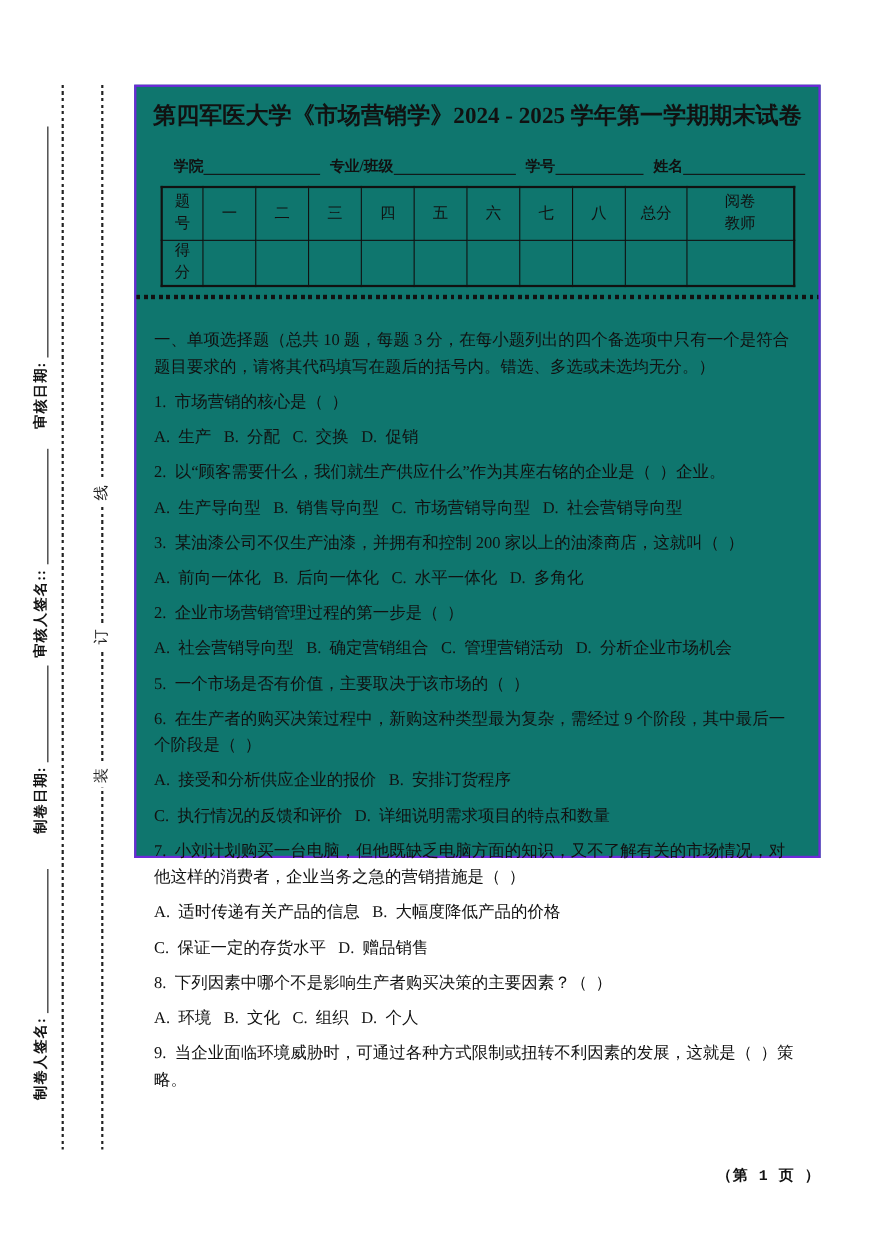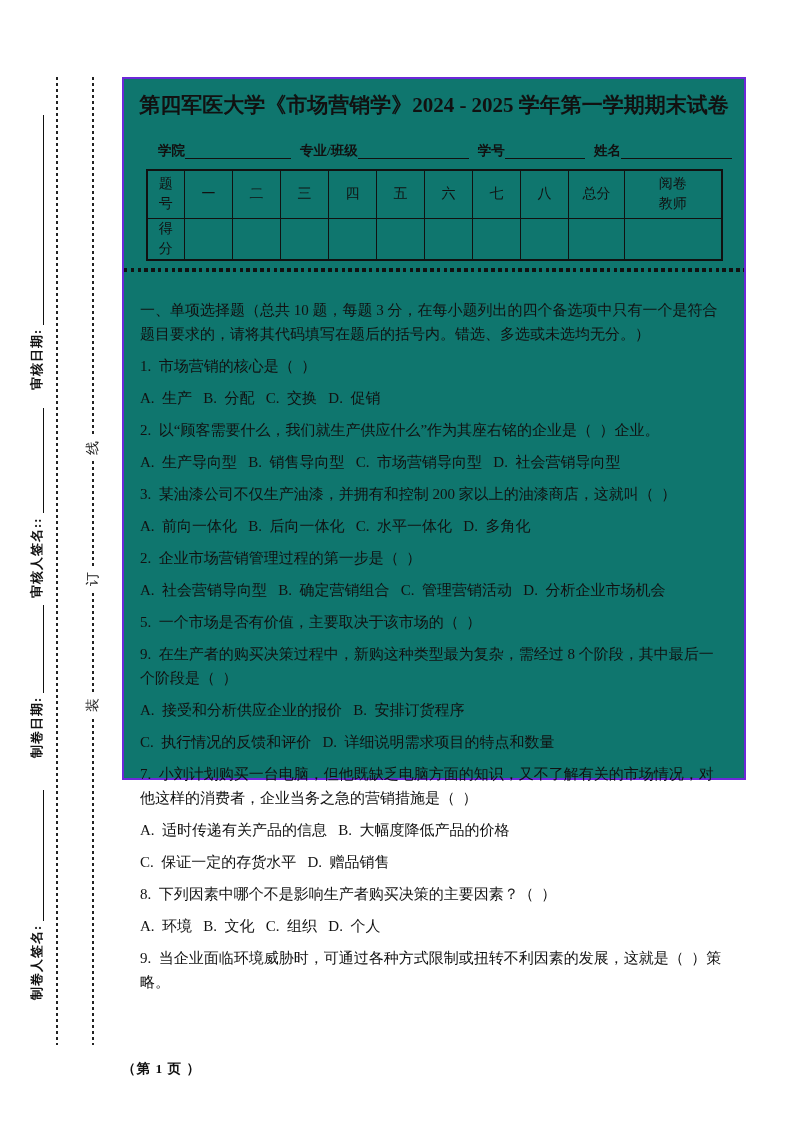--- a/index.html
+++ b/index.html
@@ -47,21 +47,21 @@
 
   .dotted-sep { height: 4px; margin-top: 7px;
     background-image: repeating-linear-gradient(90deg, #111 0 3.5px, transparent 3.5px 6.8px); }
 
   .qarea { padding: 26px 16px 0; font-size: 15px; }
   .qarea p { line-height: 24px; margin: 0 0 8px; white-space: pre-wrap; }
   .sec-heading { }
   .opts { }
 
   .page-footer { position: absolute; left: 122px; top: 1060px; width: 624px;
-    text-align: left; font-size: 13.5px; font-weight: bold; letter-spacing: 1px; }
+    text-align: right; font-size: 13.5px; font-weight: bold; letter-spacing: 1px; font-family: Liberation Mono, monospace; }
 </style>
 </head>
 <body>
 
 <aside>
   <div class="m-field" style="left:27px; top:390px; width:277px;">
     <span class="m-label">审核日期:</span>
     <span class="m-blank"></span>
   </div>
   <div class="m-field" style="left:27px; top:598px; width:192px;">
@@ -170,21 +170,21 @@
       <p class="opts">A.  前向一体化   B.  后向一体化   C.  水平一体化   D.  多角化</p>
     </div>
     <div>
       <p class="stem">2.  企业市场营销管理过程的第一步是（  ）</p>
       <p class="opts">A.  社会营销导向型   B.  确定营销组合   C.  管理营销活动   D.  分析企业市场机会</p>
     </div>
     <div>
       <p class="stem">5.  一个市场是否有价值，主要取决于该市场的（  ）</p>
     </div>
     <div>
-      <p class="stem">9.  在生产者的购买决策过程中，新购这种类型最为复杂，需经过 8 个阶段，其中最后一个阶段是（  ）</p>
+      <p class="stem">6.  在生产者的购买决策过程中，新购这种类型最为复杂，需经过 9 个阶段，其中最后一个阶段是（  ）</p>
       <p class="opts">A.  接受和分析供应企业的报价   B.  安排订货程序</p>
       <p class="opts">C.  执行情况的反馈和评价   D.  详细说明需求项目的特点和数量</p>
     </div>
     <div>
       <p class="stem">7.  小刘计划购买一台电脑，但他既缺乏电脑方面的知识，又不了解有关的市场情况，对他这样的消费者，企业当务之急的营销措施是（  ）</p>
       <p class="opts">A.  适时传递有关产品的信息   B.  大幅度降低产品的价格</p>
       <p class="opts">C.  保证一定的存货水平   D.  赠品销售</p>
     </div>
     <div>
       <p class="stem">8.  下列因素中哪个不是影响生产者购买决策的主要因素？（  ）</p>

